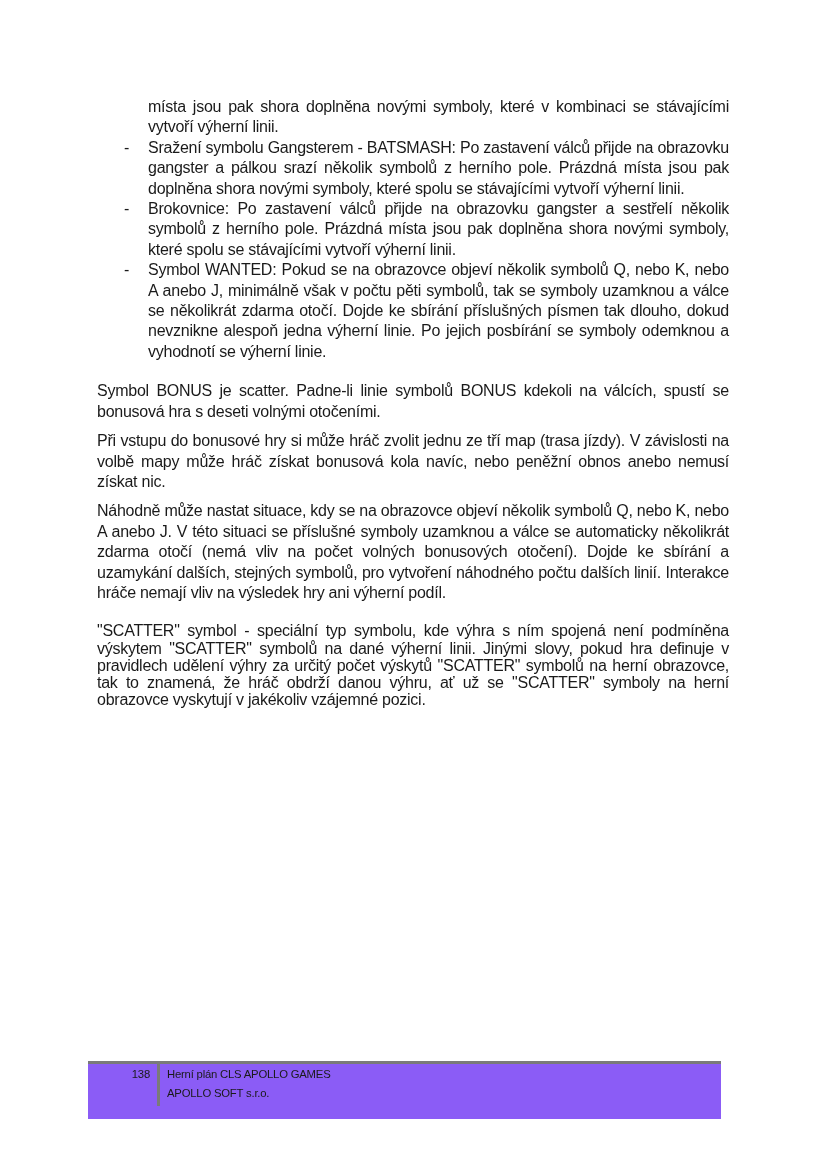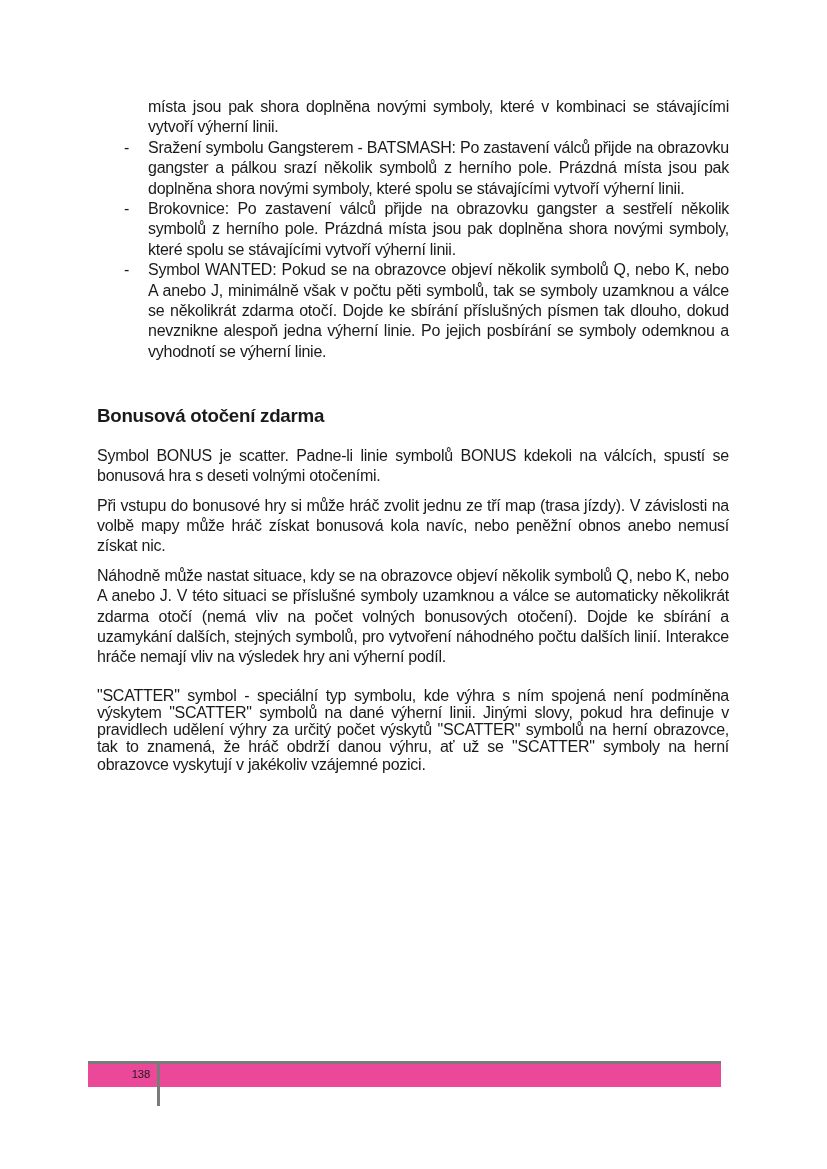--- a/index.html
+++ b/index.html
@@ -12,22 +12,22 @@
   .bullet-item { position: relative; margin: 0 0 0 51px; text-align: justify; }
   .bullet-dash { position: absolute; left: -24px; top: 0; }
   .heading { font-weight: bold; margin: 0; }
   .para { margin: 0; text-align: justify; }
   .h1 { margin-top: 44px; }
   .gap-after-h { height: 19px; }
   .gap-para { height: 9px; }
   .h2 { margin-top: 9px; }
   .scatter-para { line-height: 17.2px; }
 
-  .footer { position: absolute; left: 88px; top: 1061px; width: 633px; height: 26px;
-            background: #ec4899; border-top: 3px solid #7a7a7a; box-sizing: border-box;
+  .footer { position: absolute; left: 88px; top: 1061px; width: 633px; height: 58px;
+            background: #8b5cf6; border-top: 3px solid #7a7a7a; box-sizing: border-box;
             font-size: 11.3px; letter-spacing: -0.2px; }
   .footer-num { position: absolute; left: 0; top: 0; width: 62px; height: 100%;
                 text-align: right; line-height: 19px; padding-top: 1px; box-sizing: border-box; }
   .footer-divider { position: absolute; left: 69px; top: -3px; width: 3px; height: 45px;
                     background: #7a7a7a; }
   .footer-text { position: absolute; left: 79px; top: 1px; line-height: 19px; }
 </style>
 </head>
 <body>
 
@@ -43,29 +43,32 @@
       <div class="bullet-item">
         <span class="bullet-dash">-</span>
         <span>Brokovnice: Po zastavení válců přijde na obrazovku gangster a sestřelí několik symbolů z herního pole. Prázdná místa jsou pak doplněna shora novými symboly, které spolu se stávajícími vytvoří výherní linii.</span>
       </div>
       <div class="bullet-item">
         <span class="bullet-dash">-</span>
         <span>Symbol WANTED: Pokud se na obrazovce objeví několik symbolů Q, nebo K, nebo A anebo J, minimálně však v počtu pěti symbolů, tak se symboly uzamknou a válce se několikrát zdarma otočí. Dojde ke sbírání příslušných písmen tak dlouho, dokud nevznikne alespoň jedna výherní linie. Po jejich posbírání se symboly odemknou a vyhodnotí se výherní linie.</span>
       </div>
     </div>
 
-    <h3 class="heading h1">Bonusová otočení zdarma</h3>
     <div class="gap-after-h"></div>
     <p class="para">Symbol BONUS je scatter. Padne-li linie symbolů BONUS kdekoli na válcích, spustí se bonusová hra s deseti volnými otočeními.</p>
     <div class="gap-para"></div>
     <p class="para">Při vstupu do bonusové hry si může hráč zvolit jednu ze tří map (trasa jízdy). V závislosti na volbě mapy může hráč získat bonusová kola navíc, nebo peněžní obnos anebo nemusí získat nic.</p>
     <div class="gap-para"></div>
     <p class="para">Náhodně může nastat situace, kdy se na obrazovce objeví několik symbolů Q, nebo K, nebo A anebo J. V této situaci se příslušné symboly uzamknou a válce se automaticky několikrát zdarma otočí (nemá vliv na počet volných bonusových otočení). Dojde ke sbírání a uzamykání dalších, stejných symbolů, pro vytvoření náhodného počtu dalších linií. Interakce hráče nemají vliv na výsledek hry ani výherní podíl.</p>
 
     <div class="gap-after-h"></div>
     <p class="para scatter-para">"SCATTER" symbol - speciální typ symbolu, kde výhra s ním spojená není podmíněna výskytem "SCATTER" symbolů na dané výherní linii. Jinými slovy, pokud hra definuje v pravidlech udělení výhry za určitý počet výskytů "SCATTER" symbolů na herní obrazovce, tak to znamená, že hráč obdrží danou výhru, ať už se "SCATTER" symboly na herní obrazovce vyskytují v jakékoliv vzájemné pozici.</p>
   </div>
 
   <div class="footer">
     <div class="footer-num">138</div>
     <div class="footer-divider"></div>
+    <div class="footer-text">
+      <div>Herní plán CLS APOLLO GAMES</div>
+      <div>APOLLO SOFT s.r.o.</div>
+    </div>
   </div>
 </div>
 
 </body></html>

